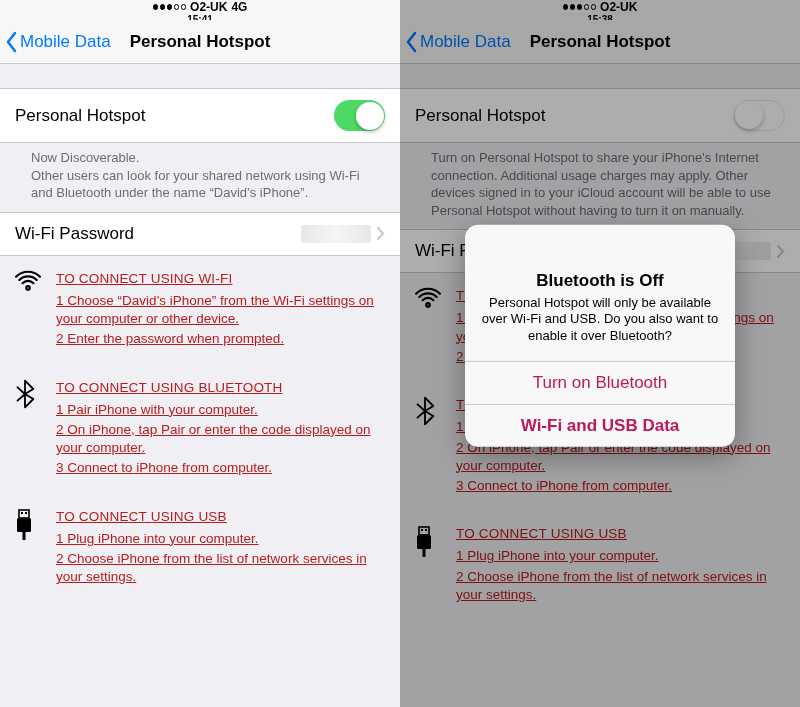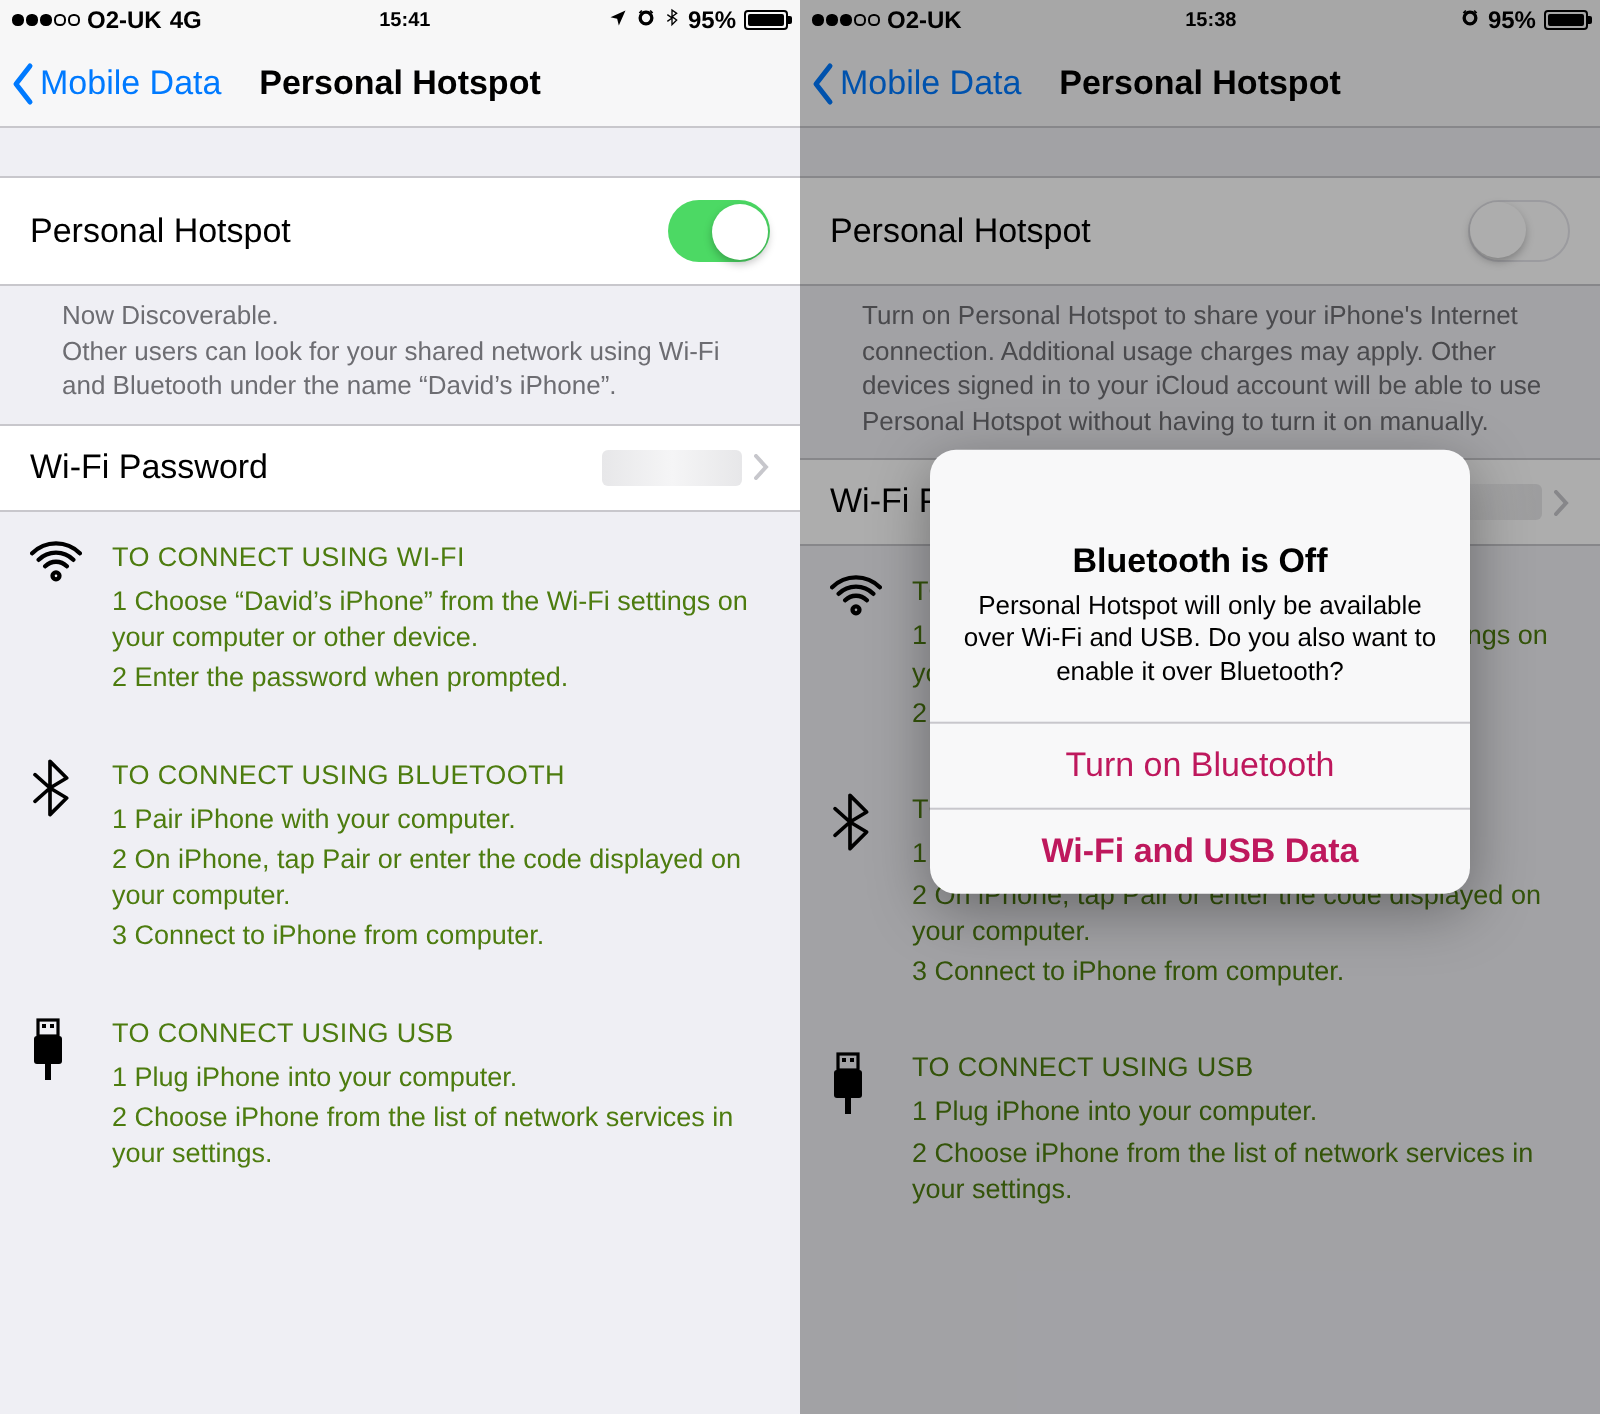--- a/index.html
+++ b/index.html
@@ -3,21 +3,21 @@
 <meta charset="utf-8">
 <style>
   * { box-sizing: border-box; margin: 0; padding: 0; }
   html, body { width: 800px; height: 707px; font-family: -apple-system, "Helvetica Neue", Helvetica, Arial, sans-serif; background:#fff; }
   .wrap { display:flex; width:800px; height:707px; }
   .phone { width:400px; height:707px; background:#efeff4; position:relative; overflow:hidden; }
   .phone + .phone { border-left: 0; }
   
   .dim-overlay { position:absolute; inset:0; background:rgba(0,0,0,0.32); pointer-events:none; z-index:20; }
   
-  .statusbar { display:flex; align-items:center; justify-content:space-between; height:20px; padding:0 6px; font-size:12px; font-weight:600; color:#000; background:#f7f7f7; }
+  .statusbar { display:flex; align-items:center; justify-content:space-between; height:20px; padding:0 6px; font-size:12px; font-weight:600; color:#000; background:#f7f7f7;flex-direction:column; }
   .sb-left, .sb-right { display:flex; align-items:center; gap:4px; }
   .sb-center { font-size:10px; font-weight:700; }
   .dots { display:flex; gap:1.5px; align-items:center; }
   .dots span { width:5.5px; height:5.5px; border-radius:50%; border:1px solid #000; }
   .dots span.f { background:#000; }
   .batt { display:flex; align-items:center; gap:2px; }
   .batt-body { width:22px; height:10px; border:1px solid #000; border-radius:2px; position:relative; }
   .batt-body::after { content:""; position:absolute; right:-3px; top:2px; width:2px; height:4px; background:#000; border-radius:0 1px 1px 0;}
   .batt-fill { position:absolute; left:1px; top:1px; bottom:1px; width:88%; background:#000; border-radius:1px;}
   
@@ -35,21 +35,21 @@
   
   .toggle { width:51px; height:31px; border-radius:31px; position:relative; transition:none; }
   .toggle.on  { background:#4cd964; }
   .toggle.off { background:#fff; border:1.5px solid #e5e5ea; }
   .toggle .knob { position:absolute; top:1.5px; width:28px; height:28px; border-radius:50%; background:#fff; box-shadow:0 2px 4px rgba(0,0,0,0.25); }
   .toggle.on .knob { right:1.5px; }
   .toggle.off .knob { left:0; top:0; }
   
   .footer { padding:6px 15px 10px 31px; font-size:13px; line-height:1.35; color:#6d6d72; }
   
-  .instr { padding:14px 15px 14px 56px; position:relative; color:#4d7c0f; font-size:13.5px; line-height:1.35; }
+  .instr { padding:14px 15px 14px 56px; position:relative; color:#b91c1c; font-size:13.5px; line-height:1.35;text-decoration:underline; }
   .instr .head { text-transform:uppercase; letter-spacing:0.2px; margin-bottom:4px; }
   .instr .step { margin-bottom:2px; }
   .instr .ico { position:absolute; left:15px; top:14px; width:28px; color:#000; }
   
   .blurred { width:70px; height:18px; border-radius:3px; background:linear-gradient(90deg,#e7e7e9,#f5f5f6,#e7e7e9); }
   
   .alert { position:absolute; left:50%; top:50%; transform:translate(-50%,-58%); width:270px; background:#f8f8f9; border-radius:13px; overflow:hidden; z-index:30; box-shadow:0 8px 30px rgba(0,0,0,0.35); }
   .alert-body { padding:18px 16px 16px 16px; text-align:center; }
   .alert-title { font-size:17px; font-weight:600; margin-bottom:4px;margin-top:28px; }
   .alert-msg { font-size:13px; color:#000; line-height:1.3; }

